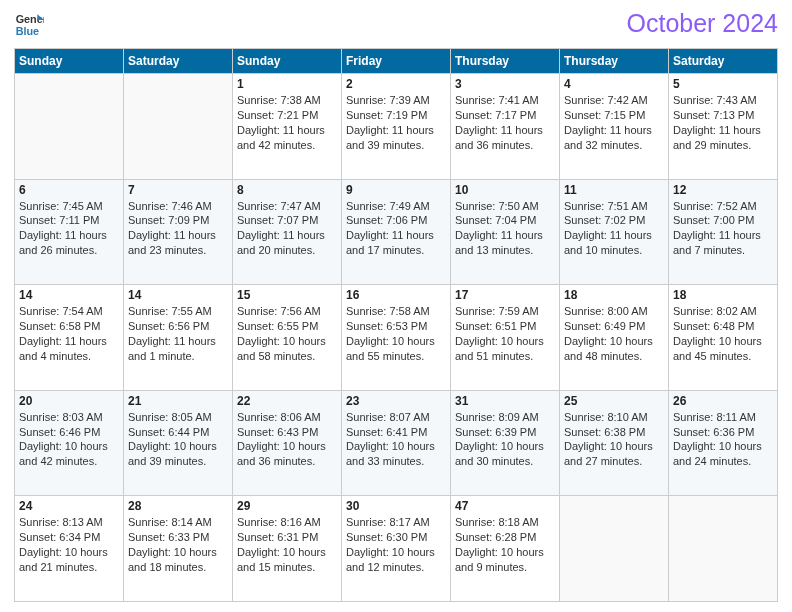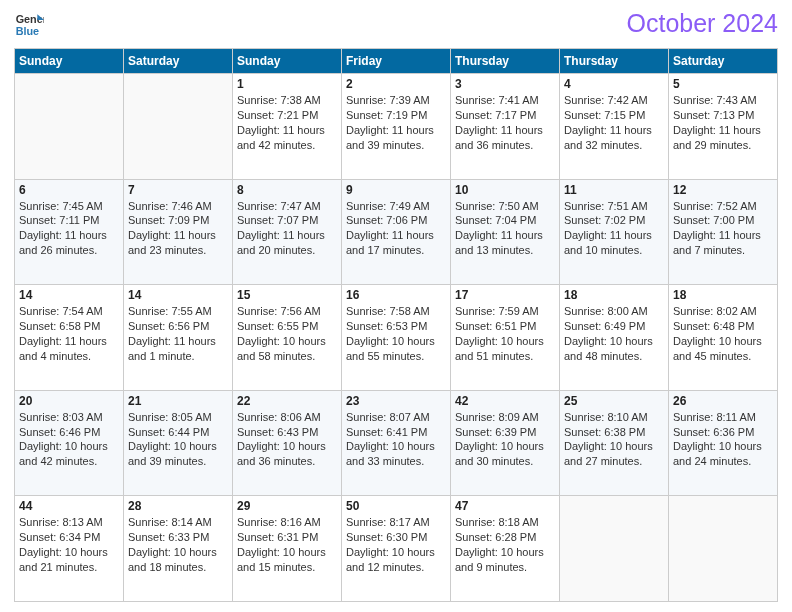--- a/index.html
+++ b/index.html
@@ -216,47 +216,47 @@
           </td>
           <td>
             <span class="day-number">22</span>
             <div class="day-detail">Sunrise: 8:06 AM<br>Sunset: 6:43 PM<br>Daylight: 10 hours and 36 minutes.</div>
           </td>
           <td>
             <span class="day-number">23</span>
             <div class="day-detail">Sunrise: 8:07 AM<br>Sunset: 6:41 PM<br>Daylight: 10 hours and 33 minutes.</div>
           </td>
           <td>
-            <span class="day-number">42</span>
+            <span class="day-number">31</span>
             <div class="day-detail">Sunrise: 8:09 AM<br>Sunset: 6:39 PM<br>Daylight: 10 hours and 30 minutes.</div>
           </td>
           <td>
             <span class="day-number">25</span>
             <div class="day-detail">Sunrise: 8:10 AM<br>Sunset: 6:38 PM<br>Daylight: 10 hours and 27 minutes.</div>
           </td>
           <td>
             <span class="day-number">26</span>
             <div class="day-detail">Sunrise: 8:11 AM<br>Sunset: 6:36 PM<br>Daylight: 10 hours and 24 minutes.</div>
           </td>
         </tr>
         <tr>
           <td>
-            <span class="day-number">44</span>
+            <span class="day-number">24</span>
             <div class="day-detail">Sunrise: 8:13 AM<br>Sunset: 6:34 PM<br>Daylight: 10 hours and 21 minutes.</div>
           </td>
           <td>
             <span class="day-number">28</span>
             <div class="day-detail">Sunrise: 8:14 AM<br>Sunset: 6:33 PM<br>Daylight: 10 hours and 18 minutes.</div>
           </td>
           <td>
             <span class="day-number">29</span>
             <div class="day-detail">Sunrise: 8:16 AM<br>Sunset: 6:31 PM<br>Daylight: 10 hours and 15 minutes.</div>
           </td>
           <td>
-            <span class="day-number">50</span>
+            <span class="day-number">30</span>
             <div class="day-detail">Sunrise: 8:17 AM<br>Sunset: 6:30 PM<br>Daylight: 10 hours and 12 minutes.</div>
           </td>
           <td>
             <span class="day-number">47</span>
             <div class="day-detail">Sunrise: 8:18 AM<br>Sunset: 6:28 PM<br>Daylight: 10 hours and 9 minutes.</div>
           </td>
           <td class="empty"></td>
           <td class="empty"></td>
         </tr>
       </tbody>

